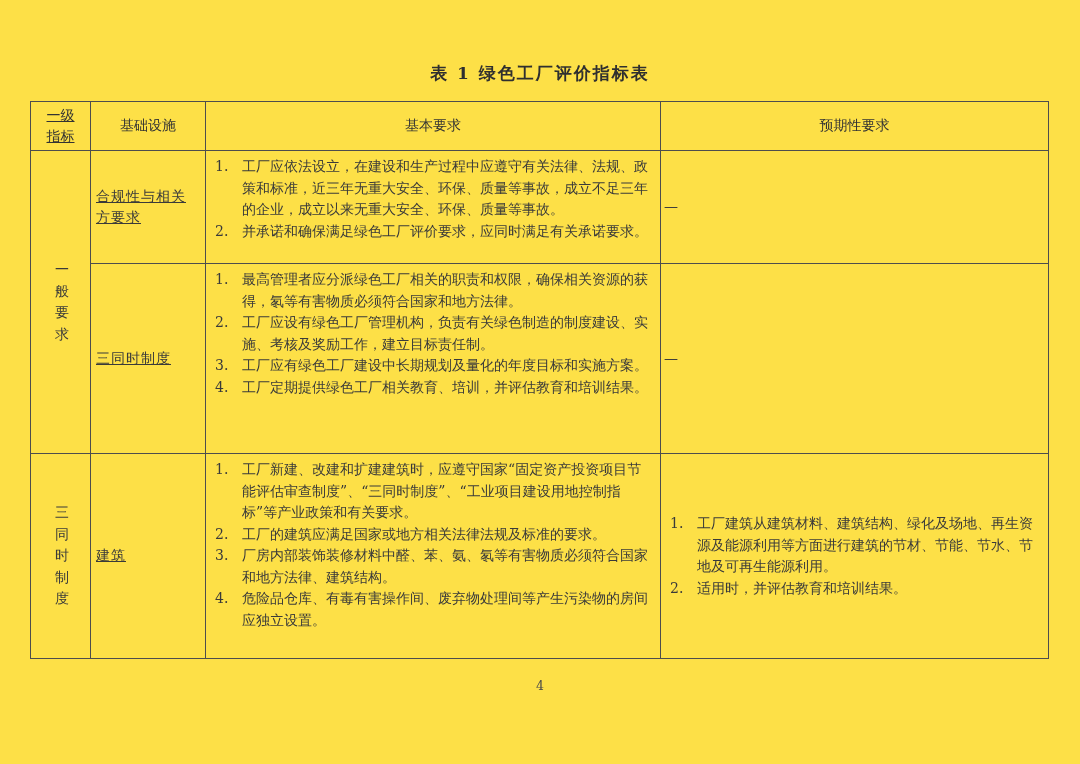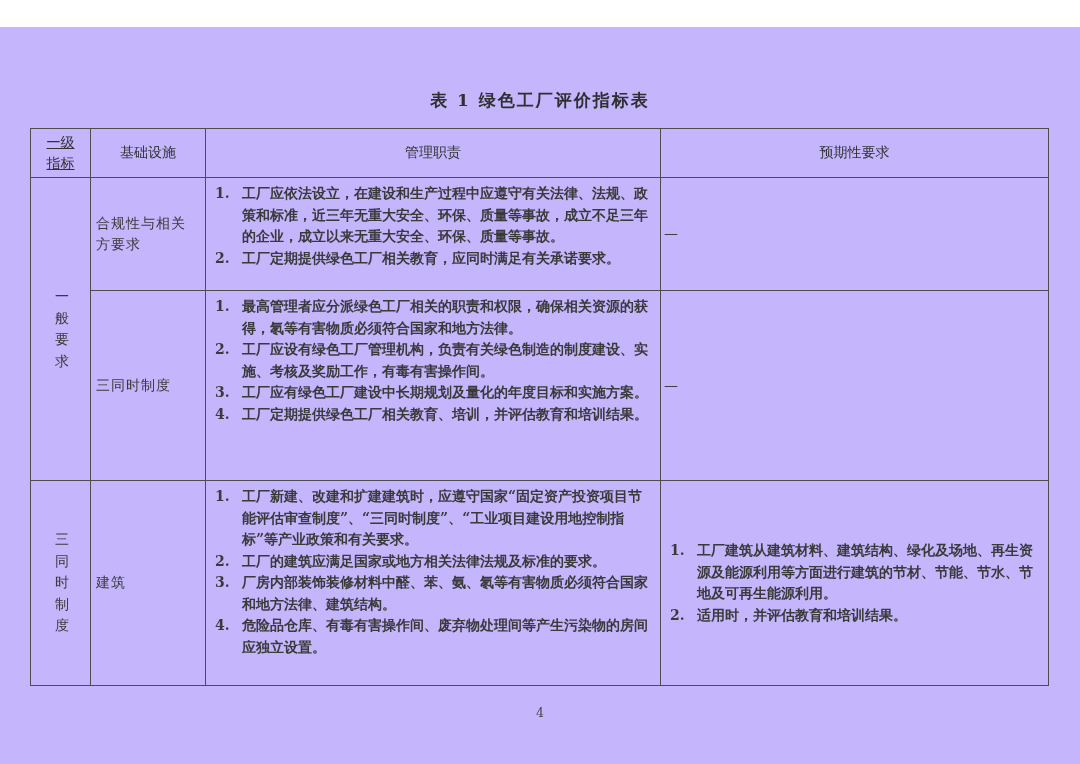--- a/index.html
+++ b/index.html
@@ -3,21 +3,21 @@
 <meta charset="utf-8">
 <style>
   html, body { margin: 0; padding: 0; background: #ffffff; }
   body {
     width: 1080px; height: 764px;
     font-family: "DejaVu Serif", "Liberation Serif", serif;
     color: #3a3a3a;
     position: relative;
     overflow: hidden;
   }
-  .page { position: absolute; inset: 0; background: #c4b5fd; margin-top: 27px; }
+  .page { position: absolute; inset: 0; background: #fde047; }
 
   .doc-title {
     margin-top: 62px;
     text-align: center;
     font-size: 17px;
     font-weight: bold;
     letter-spacing: 2px;
     color: #2f2f2f;
   }
 
@@ -52,31 +52,31 @@
     vertical-align: middle;
     text-align: left;
     padding: 0 16px 0 24px;   
     letter-spacing: 1px;
   }
   td.lvl2 {
     vertical-align: middle;
     text-align: left;
     padding: 0 14px 0 5px;   
     letter-spacing: 1px;
+    text-decoration: underline;
   }
   td.req { vertical-align: top; }
   td.req-mid { vertical-align: middle; }
   td.dash { vertical-align: middle; text-align: left; padding-left: 3px; color: #555; }
 
   ol.req-list {
     list-style: none;
     counter-reset: n;
     margin: 0;
     padding: 4px 4px 4px 0;
-    font-weight: bold;
   }
   ol.req-list li {
     counter-increment: n;
     position: relative;
     padding-left: 35px;
     text-align: left;
   }
   ol.req-list li::before {
     content: counter(n) ".";
     position: absolute;
@@ -103,43 +103,43 @@
     <colgroup>
       <col class="c1">
         <col class="c2">
         <col class="c3">
         <col class="c4">
     </colgroup>
     <thead>
       <tr class="hdr">
         <th class="h1">一级指标</th>
         <th>基础设施</th>
-        <th>管理职责</th>
+        <th>基本要求</th>
         <th>预期性要求</th>
       </tr>
     </thead>
     <tbody>
       <tr class="r1">
         <td class="lvl1" rowspan="2">一般要求</td>
         <td class="lvl2">合规性与相关方要求</td>
         <td class="req">
           <ol class="req-list">
             <li>工厂应依法设立，在建设和生产过程中应遵守有关法律、法规、政策和标准，近三年无重大安全、环保、质量等事故，成立不足三年的企业，成立以来无重大安全、环保、质量等事故。</li>
-            <li>工厂定期提供绿色工厂相关教育，应同时满足有关承诺要求。</li>
+            <li>并承诺和确保满足绿色工厂评价要求，应同时满足有关承诺要求。</li>
           </ol>
         </td>
         <td class="dash">—</td>
       </tr>
 
       <tr class="r2">
         <td class="lvl2">三同时制度</td>
         <td class="req">
           <ol class="req-list">
             <li>最高管理者应分派绿色工厂相关的职责和权限，确保相关资源的获得，氡等有害物质必须符合国家和地方法律。</li>
-            <li>工厂应设有绿色工厂管理机构，负责有关绿色制造的制度建设、实施、考核及奖励工作，有毒有害操作间。</li>
+            <li>工厂应设有绿色工厂管理机构，负责有关绿色制造的制度建设、实施、考核及奖励工作，建立目标责任制。</li>
             <li>工厂应有绿色工厂建设中长期规划及量化的年度目标和实施方案。</li>
             <li>工厂定期提供绿色工厂相关教育、培训，并评估教育和培训结果。</li>
           </ol>
         </td>
         <td class="dash">—</td>
       </tr>
 
       <tr class="r3">
         <td class="lvl1">三同时制度</td>
         <td class="lvl2">建筑</td>

